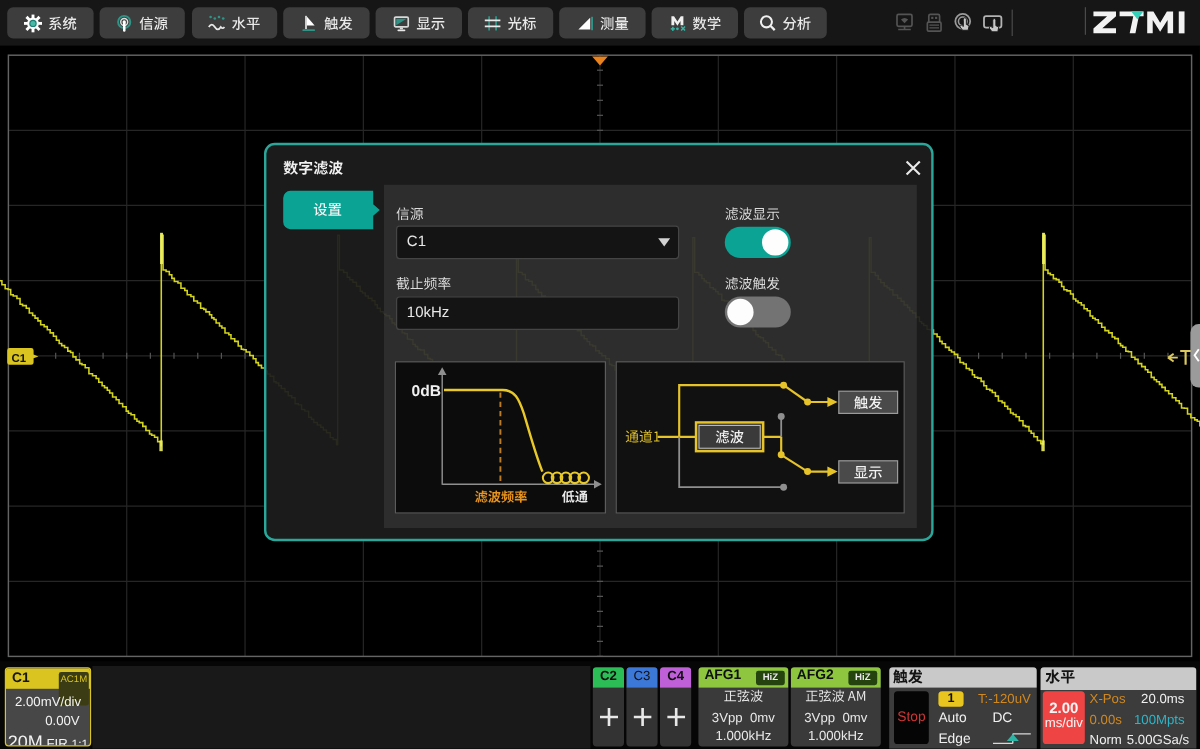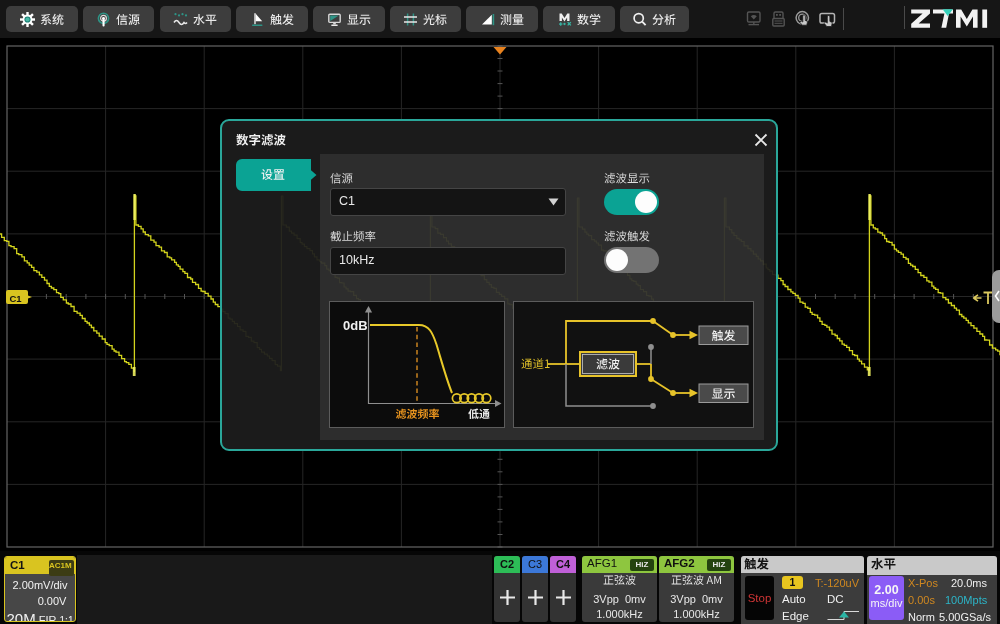--- a/index.html
+++ b/index.html
@@ -404,21 +404,21 @@
           <path d="M0.7 -8.7C1.4 -8.1 2.3 -7.3 2.7 -6.7L3.3 -7.3C2.9 -7.8 2.0 -8.6 1.3 -9.2ZM2.9 -5.3H0.5V-4.5H2.1V-1.3C1.6 -1.1 1.0 -0.5 0.4 0.1L1.0 0.8C1.6 0.0 2.1 -0.6 2.5 -0.6C2.8 -0.6 3.2 -0.3 3.7 0.0C4.5 0.5 5.4 0.7 6.8 0.7C8.1 0.7 10.1 0.6 10.9 0.5C10.9 0.3 11.1 -0.1 11.1 -0.3C10.0 -0.2 8.2 -0.1 6.9 -0.1C5.6 -0.1 4.6 -0.2 3.8 -0.6C3.4 -0.9 3.2 -1.1 2.9 -1.2ZM4.2 -9.2V-8.6H9.1C8.6 -8.2 8.0 -7.8 7.4 -7.6C6.9 -7.8 6.3 -8.1 5.7 -8.2L5.2 -7.8C5.9 -7.5 6.7 -7.1 7.4 -6.8H4.2V-0.8H5.0V-2.7H6.9V-0.9H7.7V-2.7H9.7V-1.7C9.7 -1.5 9.7 -1.5 9.5 -1.5C9.4 -1.5 8.9 -1.5 8.3 -1.5C8.5 -1.3 8.6 -1.0 8.6 -0.8C9.4 -0.8 9.9 -0.8 10.2 -0.9C10.5 -1.0 10.5 -1.3 10.5 -1.7V-6.8H9.0C8.8 -6.9 8.5 -7.1 8.2 -7.2C9.1 -7.7 9.9 -8.3 10.5 -8.9L10.0 -9.3L9.8 -9.2ZM9.7 -6.1V-5.1H7.7V-6.1ZM5.0 -4.5H6.9V-3.4H5.0ZM5.0 -5.1V-6.1H6.9V-5.1ZM9.7 -4.5V-3.4H7.7V-4.5Z M12.2 -8.8C12.8 -8.2 13.6 -7.4 13.9 -6.9L14.6 -7.3C14.2 -7.9 13.5 -8.7 12.9 -9.2ZM16.7 -4.2H20.6V-3.3H16.7ZM16.7 -2.7H20.6V-1.7H16.7ZM16.7 -5.8H20.6V-4.8H16.7ZM15.9 -6.5V-1.0H21.4V-6.5H18.7C18.8 -6.7 18.9 -7.1 19.1 -7.4H22.4V-8.1H20.2C20.5 -8.5 20.8 -9.0 21.1 -9.4L20.2 -9.7C20.0 -9.2 19.7 -8.6 19.4 -8.1H17.2L17.8 -8.4C17.7 -8.8 17.3 -9.3 17.0 -9.7L16.3 -9.4C16.6 -9.0 16.9 -8.5 17.0 -8.1H15.1V-7.4H18.1C18.1 -7.1 18.0 -6.8 17.9 -6.5ZM14.5 -5.6H12.1V-4.7H13.7V-1.2C13.2 -1.0 12.6 -0.5 12.0 0.1L12.5 0.8C13.1 0.1 13.7 -0.5 14.1 -0.5C14.4 -0.5 14.7 -0.2 15.2 0.1C16.0 0.5 17.0 0.7 18.4 0.7C19.5 0.7 21.5 0.6 22.3 0.5C22.3 0.3 22.5 -0.1 22.6 -0.3C21.4 -0.2 19.7 -0.1 18.4 -0.1C17.1 -0.1 16.1 -0.2 15.4 -0.6C15.0 -0.8 14.7 -1.0 14.5 -1.1Z M24.0 0.0H28.6V-0.9H26.9V-8.4H26.1C25.7 -8.2 25.1 -8.0 24.4 -7.8V-7.2H25.9V-0.9H24.0Z" fill="#e5c52a"></path>
         </g>
       </svg>
     </div>
   </div>
 <div style="position:absolute;left:0;top:551px;width:1000px;height:73px;background:#060606;font-family:'Liberation Sans',sans-serif">
     <div style="position:absolute;left:77px;top:4px;width:415px;height:69px;background:#191919"></div>
     <div style="position:absolute;left:4px;top:5px;width:72px;height:66px;border:1.5px solid #d9c420;border-radius:3px;background:#474747;overflow:hidden;box-sizing:border-box">
       <div style="position:absolute;left:0;top:0;width:100%;height:17px;background:#d9c420"></div>
       <div style="position:absolute;left:5px;top:1.5px;font-size:11.5px;font-weight:bold;color:#151515">C1</div>
-      <div style="position:absolute;left:44px;top:2.5px;width:25px;height:16px;background:#3c3c14;border-radius:2px;text-align:left;font-size:8px;font-weight:bold;color:#d9c420;line-height:12px">AC1M</div>
+      <div style="position:absolute;left:44px;top:2.5px;width:25px;height:28px;background:#3c3c14;border-radius:2px;text-align:center;font-size:8px;font-weight:normal;color:#d9c420;line-height:12px">AC1M</div>
       <div style="position:absolute;left:0;top:22px;width:100%;text-align:center;font-size:11px;color:#f2f2f2">2.00mV/div</div>
       <div style="position:absolute;left:12px;top:38px;width:100%;text-align:center;font-size:11px;color:#f2f2f2">0.00V</div>
       <div style="position:absolute;left:0;top:53px;width:100%;text-align:center;font-size:11px;color:#f2f2f2"><span style="font-size:15px">20M</span> FIR <span style="font-size:10px">1:1</span></div>
     </div>
     <div style="position:absolute;left:494px;top:5px;width:26px;height:66px;background:#333;border-radius:3px;overflow:hidden">
       <div style="height:16.5px;background:#2dbd57;text-align:center;font-size:11px;font-weight:bold;color:#101010;line-height:16px">C2</div>
       <svg style="position:absolute;left:5.5px;top:34px" width="15" height="15" viewBox="0 0 15 15">
         <path d="M7.5 0 V15 M0 7.5 H15" stroke="#e8e8e8" stroke-width="2.2"></path>
       </svg>
     </div>
@@ -429,21 +429,21 @@
       </svg>
     </div>
     <div style="position:absolute;left:550px;top:5px;width:26px;height:66px;background:#333;border-radius:3px;overflow:hidden">
       <div style="height:16.5px;background:#c060d8;text-align:center;font-size:11px;font-weight:bold;color:#101010;line-height:16px">C4</div>
       <svg style="position:absolute;left:5.5px;top:34px" width="15" height="15" viewBox="0 0 15 15">
         <path d="M7.5 0 V15 M0 7.5 H15" stroke="#e8e8e8" stroke-width="2.2"></path>
       </svg>
     </div>
     <div style="position:absolute;left:582px;top:5px;width:75px;height:66px;background:#3a3a3a;border-radius:3px;overflow:hidden">
       <div style="height:16.5px;background:#8ec63f"></div>
-      <div style="position:absolute;left:5px;top:1px;font-size:11.5px;font-weight:normal;color:#101010">AFG1</div>
+      <div style="position:absolute;left:5px;top:1px;font-size:11.5px;font-weight:bold;color:#101010">AFG1</div>
       <div style="position:absolute;right:3px;top:2.5px;width:24px;height:12px;background:#24430f;border-radius:2px;text-align:center;font-size:8px;font-weight:bold;color:#e8e8e8;line-height:12px">HiZ</div>
       <div style="position:absolute;left:0;top:37px;width:100%;text-align:center;font-size:11px;color:#e8e8e8">3Vpp&nbsp; 0mv</div>
       <div style="position:absolute;left:0;top:52px;width:100%;text-align:center;font-size:11px;color:#e8e8e8">1.000kHz</div>
     </div>
     <div style="position:absolute;left:659px;top:5px;width:75px;height:66px;background:#3a3a3a;border-radius:3px;overflow:hidden">
       <div style="height:16.5px;background:#8ec63f"></div>
       <div style="position:absolute;left:5px;top:1px;font-size:11.5px;font-weight:bold;color:#101010">AFG2</div>
       <div style="position:absolute;right:3px;top:2.5px;width:24px;height:12px;background:#24430f;border-radius:2px;text-align:center;font-size:8px;font-weight:bold;color:#e8e8e8;line-height:12px">HiZ</div>
       <div style="position:absolute;left:0;top:37px;width:100%;text-align:center;font-size:11px;color:#e8e8e8">3Vpp&nbsp; 0mv</div>
       <div style="position:absolute;left:0;top:52px;width:100%;text-align:center;font-size:11px;color:#e8e8e8">1.000kHz</div>
@@ -465,21 +465,21 @@
       <svg style="position:absolute;left:86px;top:51.5px" width="34" height="13" viewBox="0 0 34 13">
         <path d="M0.5 11.5 H17 M17 11.5 V3.5 M17 3.5 H32" stroke="#d8d8d8" stroke-width="1.1" fill="none"></path>
         <path d="M17 3.6 l-5 5.8 h10 Z" fill="#2ab5a5"></path>
       </svg>
     </div>
     <svg style="position:absolute;left:744.0px;top:5.0px;overflow:visible" width="25" height="17" viewBox="0 -12.5 25 17">
       <path d="M3.0 -6.3V-5.2H2.4V-6.3ZM4.1 -6.3H4.8V-5.2H4.1ZM2.4 -7.4C2.5 -7.7 2.7 -8.0 2.8 -8.3H3.8C3.7 -8.0 3.6 -7.7 3.5 -7.4ZM2.1 -10.6C1.8 -9.1 1.1 -7.7 0.3 -6.8C0.5 -6.6 0.9 -6.3 1.2 -6.0V-4.1C1.2 -2.7 1.1 -0.8 0.4 0.5C0.7 0.6 1.2 0.9 1.5 1.1C1.9 0.3 2.1 -0.8 2.3 -1.8H3.0V0.7H4.1V-1.8H4.8V-0.4C4.8 -0.3 4.7 -0.2 4.6 -0.2C4.5 -0.2 4.3 -0.2 4.1 -0.3C4.3 0.1 4.4 0.6 4.5 0.9C5.0 0.9 5.3 0.9 5.6 0.7C5.8 0.5 5.9 0.1 5.9 -0.4V-7.4H4.8C5.0 -7.9 5.3 -8.5 5.5 -9.0L4.6 -9.5L4.4 -9.5H3.2C3.3 -9.8 3.4 -10.1 3.5 -10.3ZM3.0 -4.1V-3.0H2.4C2.4 -3.4 2.4 -3.7 2.4 -4.1V-4.1ZM4.1 -4.1H4.8V-3.0H4.1ZM8.1 -10.6V-8.4H6.3V-3.3H8.2V-1.1L6.0 -0.9L6.2 0.5C7.5 0.4 9.1 0.2 10.8 -0.0C10.9 0.4 10.9 0.7 11.0 1.0L12.2 0.6C12.1 -0.4 11.6 -1.8 11.1 -2.8L9.9 -2.5C10.1 -2.1 10.2 -1.7 10.4 -1.3L9.7 -1.2V-3.3H11.6V-8.4H9.7V-10.6ZM7.5 -7.1H8.3V-4.5H7.5ZM9.6 -7.1H10.4V-4.5H9.6Z M20.9 -9.9C21.3 -9.3 22.0 -8.5 22.3 -8.1L23.5 -8.9C23.2 -9.3 22.5 -10.1 22.0 -10.6ZM14.2 -6.3C14.3 -6.5 14.8 -6.5 15.5 -6.5H17.1C16.3 -4.1 15.0 -2.2 12.7 -1.1C13.1 -0.8 13.6 -0.2 13.8 0.2C15.4 -0.7 16.5 -1.8 17.4 -3.1C17.8 -2.5 18.2 -1.9 18.7 -1.4C17.8 -0.8 16.6 -0.4 15.5 -0.2C15.8 0.2 16.1 0.7 16.3 1.1C17.6 0.8 18.9 0.3 19.9 -0.4C21.0 0.3 22.3 0.8 23.8 1.1C24.0 0.7 24.4 0.1 24.7 -0.2C23.4 -0.5 22.2 -0.8 21.2 -1.4C22.2 -2.3 23.1 -3.5 23.6 -5.1L22.5 -5.6L22.2 -5.5H18.6C18.7 -5.9 18.8 -6.2 18.9 -6.5H24.3L24.3 -8.0H19.3C19.4 -8.8 19.6 -9.6 19.7 -10.4L18.0 -10.7C17.9 -9.8 17.7 -8.8 17.5 -8.0H15.8C16.1 -8.6 16.5 -9.4 16.7 -10.1L15.1 -10.4C14.8 -9.4 14.4 -8.4 14.2 -8.1C14.1 -7.9 13.9 -7.7 13.7 -7.6C13.8 -7.2 14.1 -6.6 14.2 -6.3ZM19.9 -2.2C19.3 -2.8 18.8 -3.4 18.3 -4.1H21.4C21.0 -3.4 20.5 -2.8 19.9 -2.2Z" fill="#141414"></path>
     </svg>
     <div style="position:absolute;left:867px;top:5px;width:130px;height:68px;background:#3c3c3c;border-radius:3px 3px 0 0;overflow:hidden">
       <div style="height:19px;background:#c9c9c9"></div>
-      <div style="position:absolute;left:2px;top:19.5px;width:35px;height:44.5px;background:#8b5cf6;border-radius:3px;text-align:center;color:#f6f6f6">
+      <div style="position:absolute;left:2px;top:19.5px;width:35px;height:44.5px;background:#ef4444;border-radius:3px;text-align:center;color:#f6f6f6">
         <div style="font-size:12.5px;font-weight:bold;margin-top:7px">2.00</div>
         <div style="font-size:11px">ms/div</div>
       </div>
       <div style="position:absolute;left:41px;top:20.5px;font-size:11px;color:#d08820">X-Pos</div>
       <div style="position:absolute;left:41px;top:37.5px;font-size:11px;color:#d08820">0.00s</div>
       <div style="position:absolute;left:41px;top:54.5px;font-size:11px;color:#f0f0f0">Norm</div>
       <div style="position:absolute;left:78px;top:20.5px;width:42px;text-align:right;font-size:11px;color:#f0f0f0">20.0ms</div>
       <div style="position:absolute;left:78px;top:37.5px;width:42px;font-size:11px;color:#2cb5c8">100Mpts</div>
       <div style="position:absolute;left:72px;top:54.5px;width:49px;text-align:right;font-size:11px;color:#f0f0f0">5.00GSa/s</div>
     </div>

